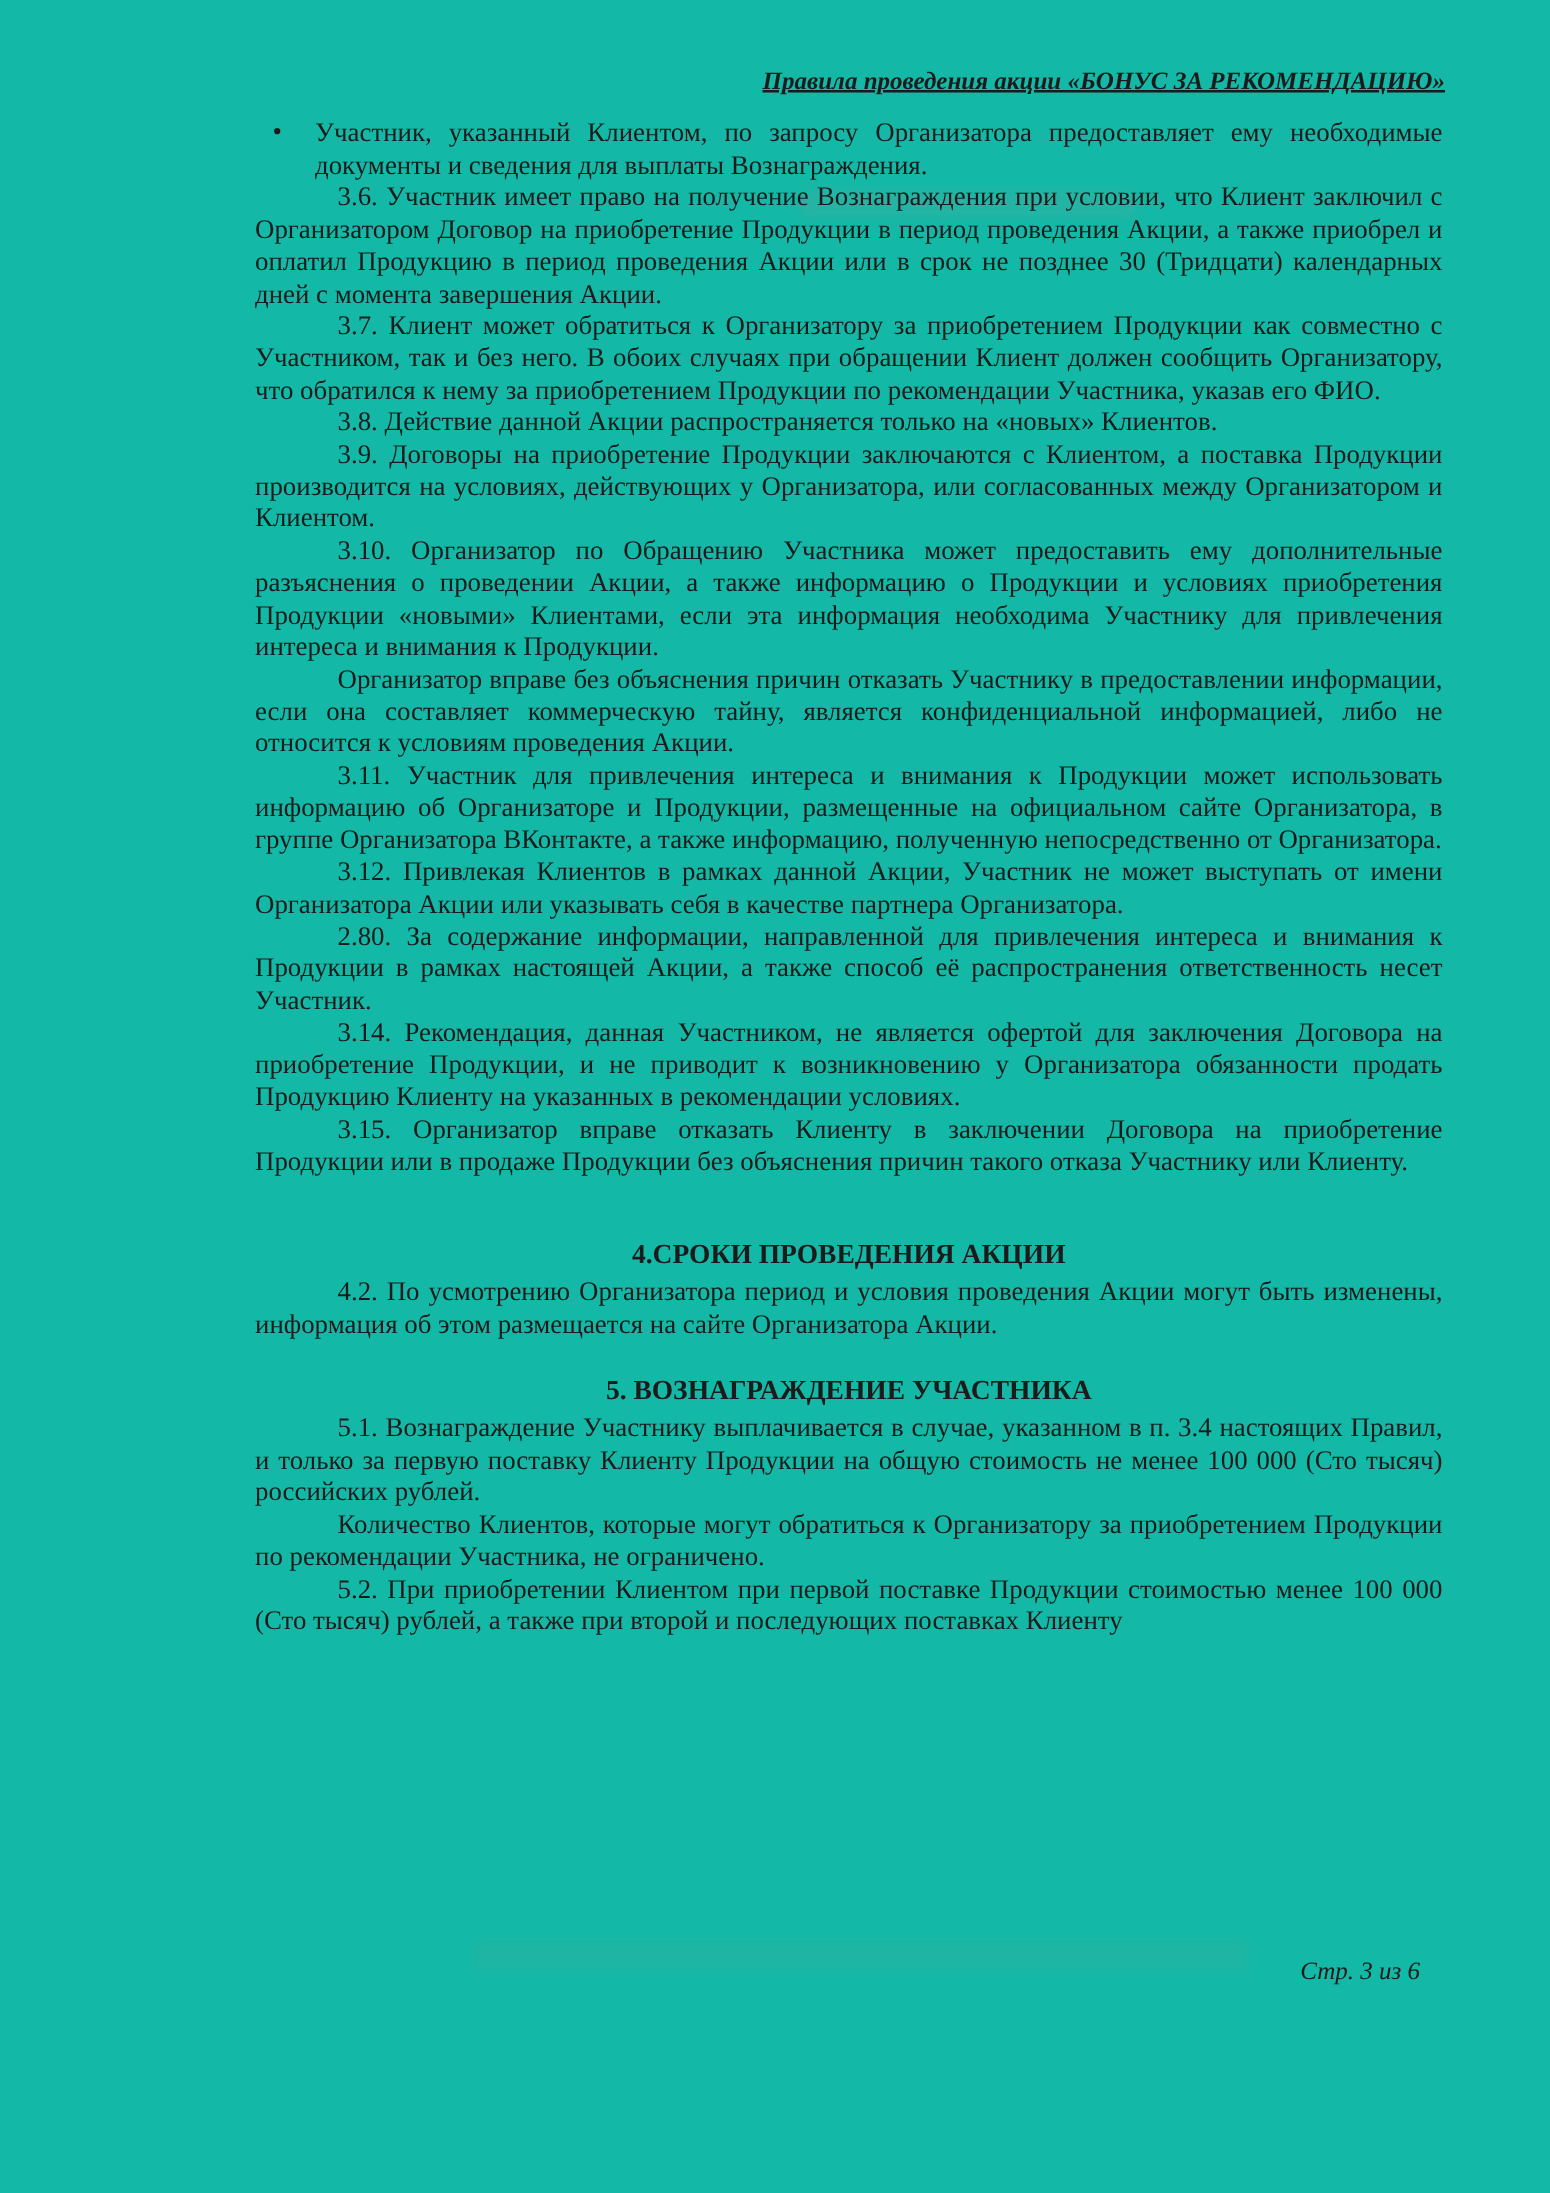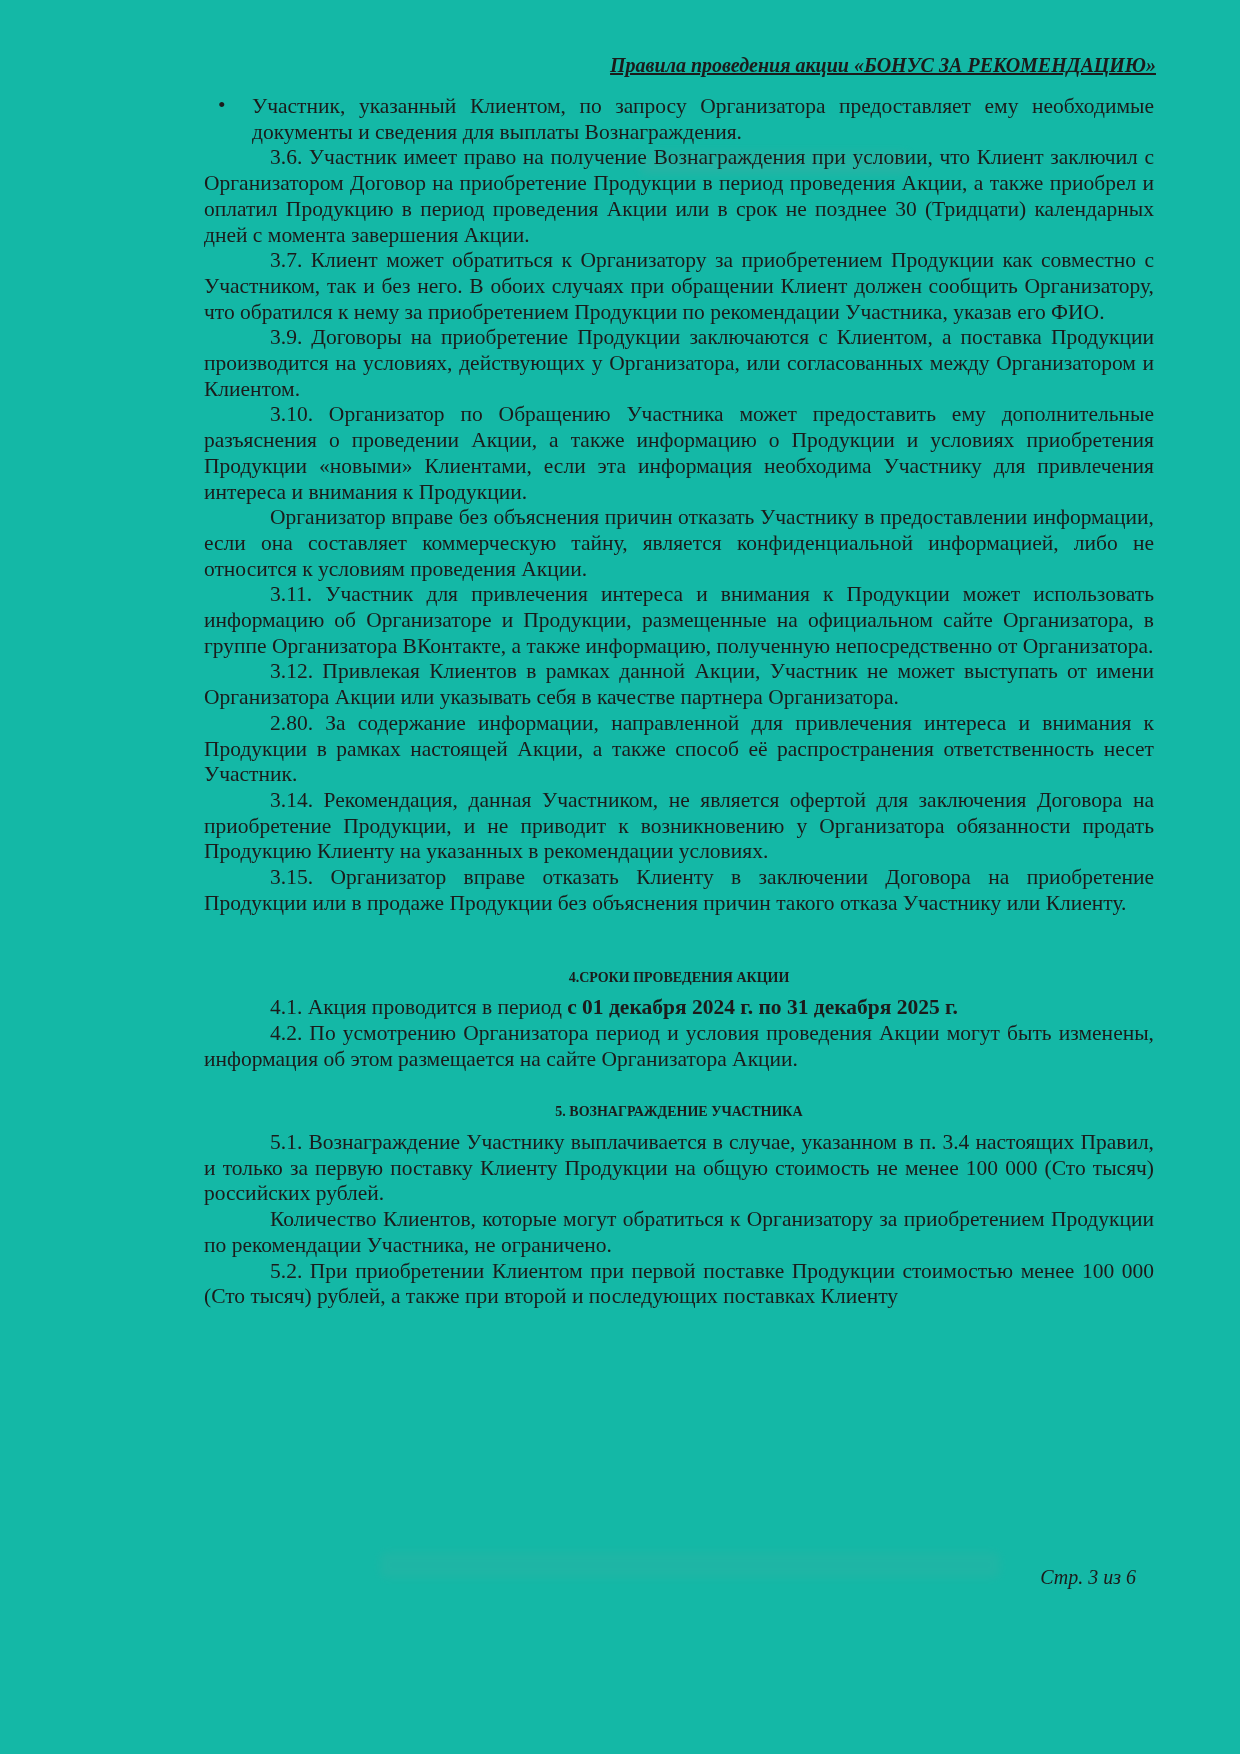--- a/index.html
+++ b/index.html
@@ -51,21 +51,21 @@
     text-align: justify;
   }
   .bullet-item .marker {
     position: absolute;
     left: 14px;
     top: -1px;
   }
   .section-heading {
     text-align: center;
     font-weight: bold;
-    font-size: 14px;
+    font-size: 22px;
     text-indent: 0 !important;
   }
   .heading-4 { margin-top: 48px !important; margin-bottom: 5px !important; }
   .heading-5 { margin-top: 27px !important; margin-bottom: 5px !important; }
   .b { font-weight: bold; }
 
   
   .page-footer {
     position: absolute;
     top: 1566px;
@@ -100,31 +100,31 @@
 
   <div class="content">
 
     <div class="bullet-item">
       <span class="marker">•</span>
       <span>Участник, указанный Клиентом, по запросу Организатора предоставляет ему необходимые документы и сведения для выплаты Вознаграждения.</span>
     </div>
 
     <p>3.6. Участник имеет право на получение Вознаграждения при условии, что Клиент заключил с Организатором Договор на приобретение Продукции в период проведения Акции, а также приобрел и оплатил Продукцию в период проведения Акции или в срок не позднее 30 (Тридцати) календарных дней с момента завершения Акции.</p>
     <p>3.7. Клиент может обратиться к Организатору за приобретением Продукции как совместно с Участником, так и без него. В обоих случаях при обращении Клиент должен сообщить Организатору, что обратился к нему за приобретением Продукции по рекомендации Участника, указав его ФИО.</p>
+    <p>3.8. Действие данной Акции распространяется только на «новых» Клиентов.</p>
     <p>3.9. Договоры на приобретение Продукции заключаются с Клиентом, а поставка Продукции производится на условиях, действующих у Организатора, или согласованных между Организатором и Клиентом.</p>
     <p>3.10. Организатор по Обращению Участника может предоставить ему дополнительные разъяснения о проведении Акции, а также информацию о Продукции и условиях приобретения Продукции «новыми» Клиентами, если эта информация необходима Участнику для привлечения интереса и внимания к Продукции.</p>
     <p>Организатор вправе без объяснения причин отказать Участнику в предоставлении информации, если она составляет коммерческую тайну, является конфиденциальной информацией, либо не относится к условиям проведения Акции.</p>
     <p>3.11. Участник для привлечения интереса и внимания к Продукции может использовать информацию об Организаторе и Продукции, размещенные на официальном сайте Организатора, в группе Организатора ВКонтакте, а также информацию, полученную непосредственно от Организатора.</p>
     <p>3.12. Привлекая Клиентов в рамках данной Акции, Участник не может выступать от имени Организатора Акции или указывать себя в качестве партнера Организатора.</p>
     <p>2.80. За содержание информации, направленной для привлечения интереса и внимания к Продукции в рамках настоящей Акции, а также способ её распространения ответственность несет Участник.</p>
     <p>3.14. Рекомендация, данная Участником, не является офертой для заключения Договора на приобретение Продукции, и не приводит к возникновению у Организатора обязанности продать Продукцию Клиенту на указанных в рекомендации условиях.</p>
     <p>3.15. Организатор вправе отказать Клиенту в заключении Договора на приобретение Продукции или в продаже Продукции без объяснения причин такого отказа Участнику или Клиенту.</p>
 
     <p class="section-heading heading-4">4.СРОКИ ПРОВЕДЕНИЯ АКЦИИ</p>
-    <p><span>4.1. Акция проводится в период </span><span class="b">с 01 декабря 2024 г. по 31 декабря 2025 г.</span></p>
     <p>4.2. По усмотрению Организатора период и условия проведения Акции могут быть изменены, информация об этом размещается на сайте Организатора Акции.</p>
 
     <p class="section-heading heading-5">5. ВОЗНАГРАЖДЕНИЕ УЧАСТНИКА</p>
     <p>5.1. Вознаграждение Участнику выплачивается в случае, указанном в п. 3.4 настоящих Правил, и только за первую поставку Клиенту Продукции на общую стоимость не менее 100 000 (Сто тысяч) российских рублей.</p>
     <p>Количество Клиентов, которые могут обратиться к Организатору за приобретением Продукции по рекомендации Участника, не ограничено.</p>
     <p>5.2. При приобретении Клиентом при первой поставке Продукции стоимостью менее 100 000 (Сто тысяч) рублей,  а также при второй и последующих поставках Клиенту</p>
 
   </div>
 
   <div class="page-footer">Стр. 3 из 6</div>

